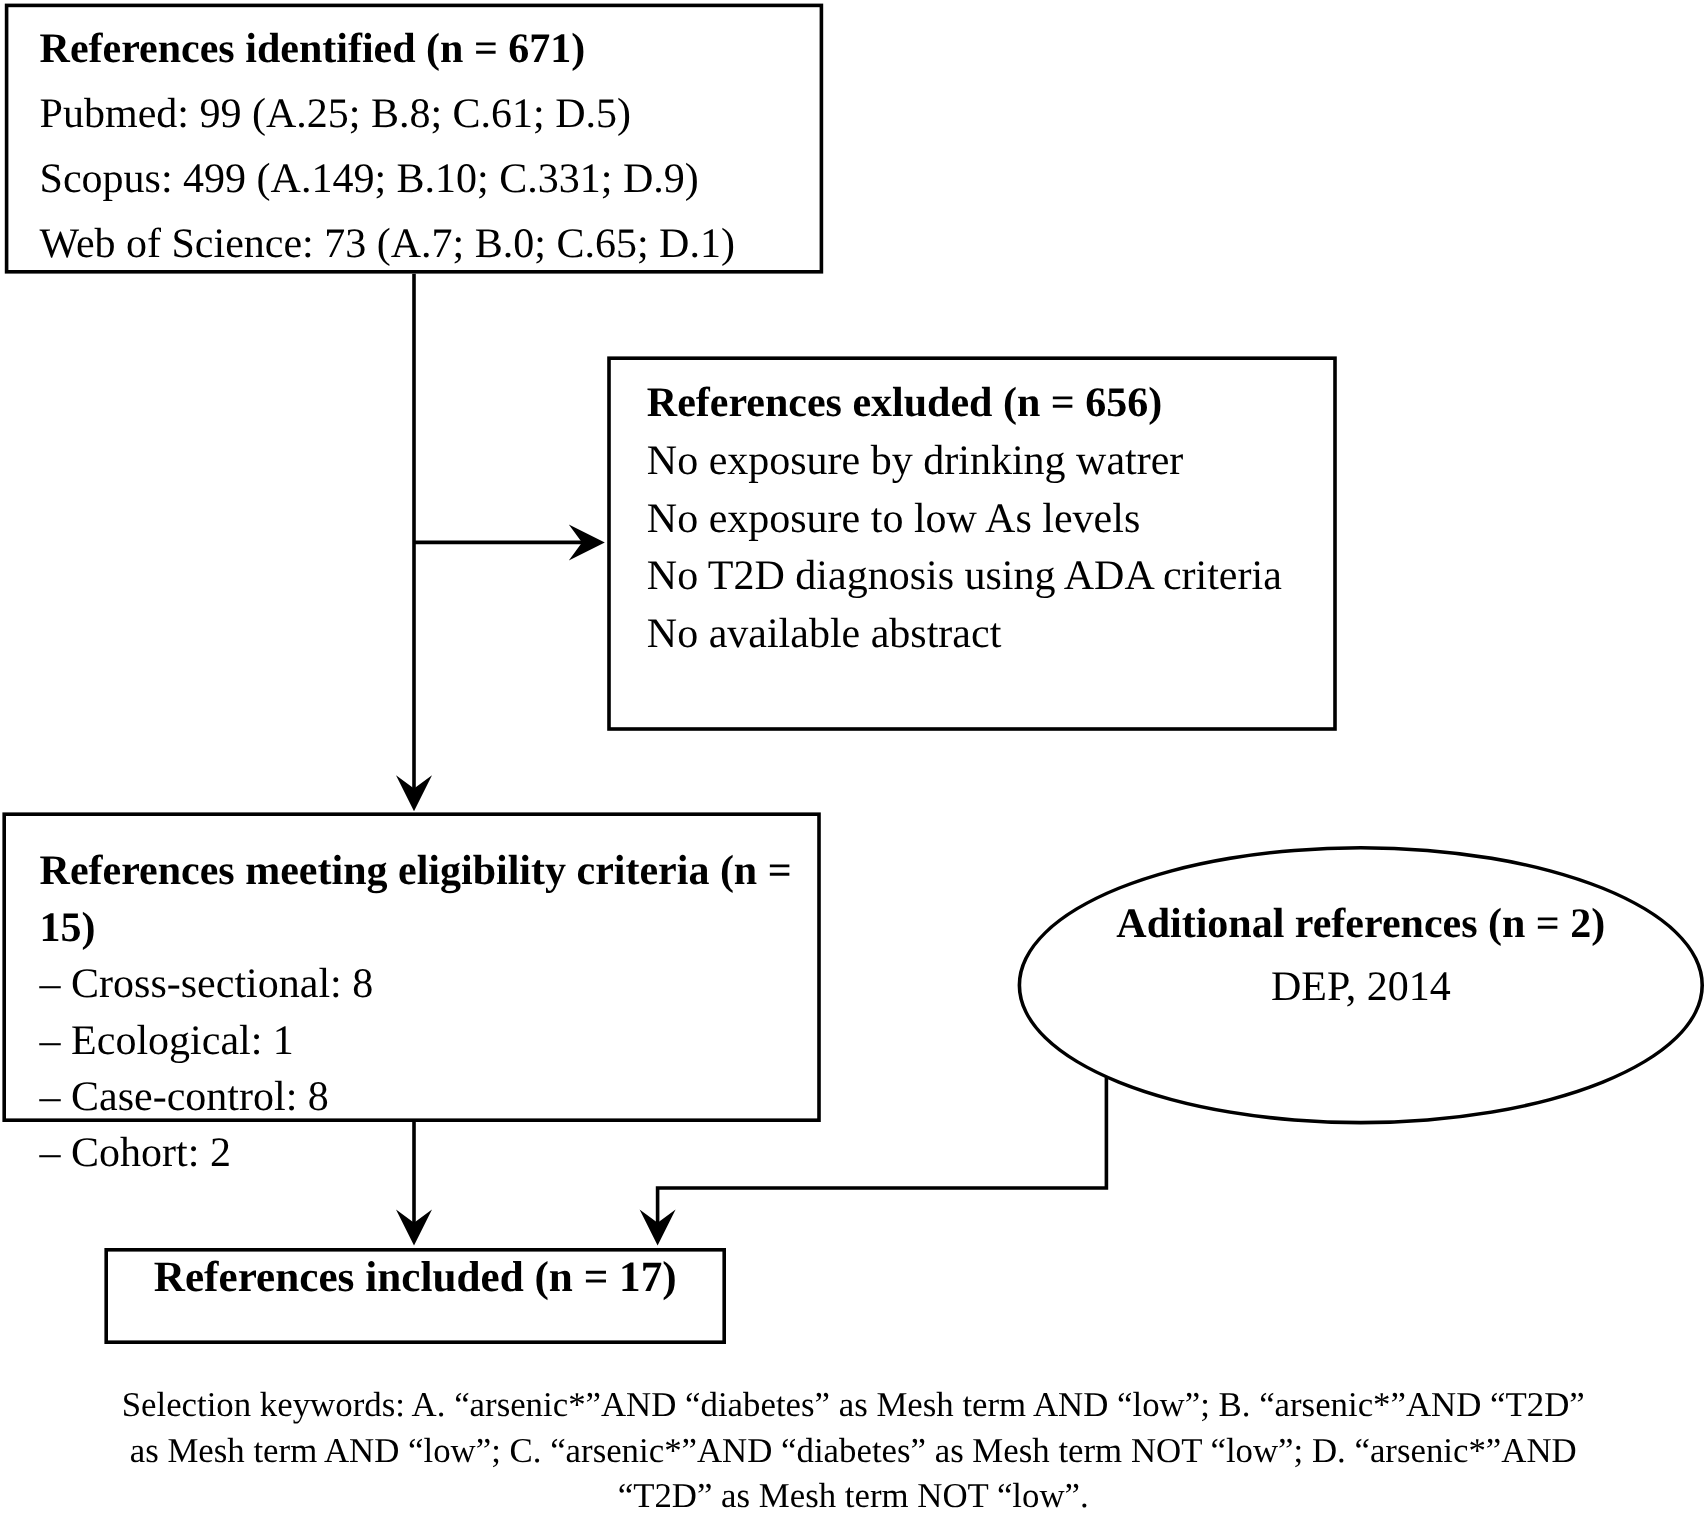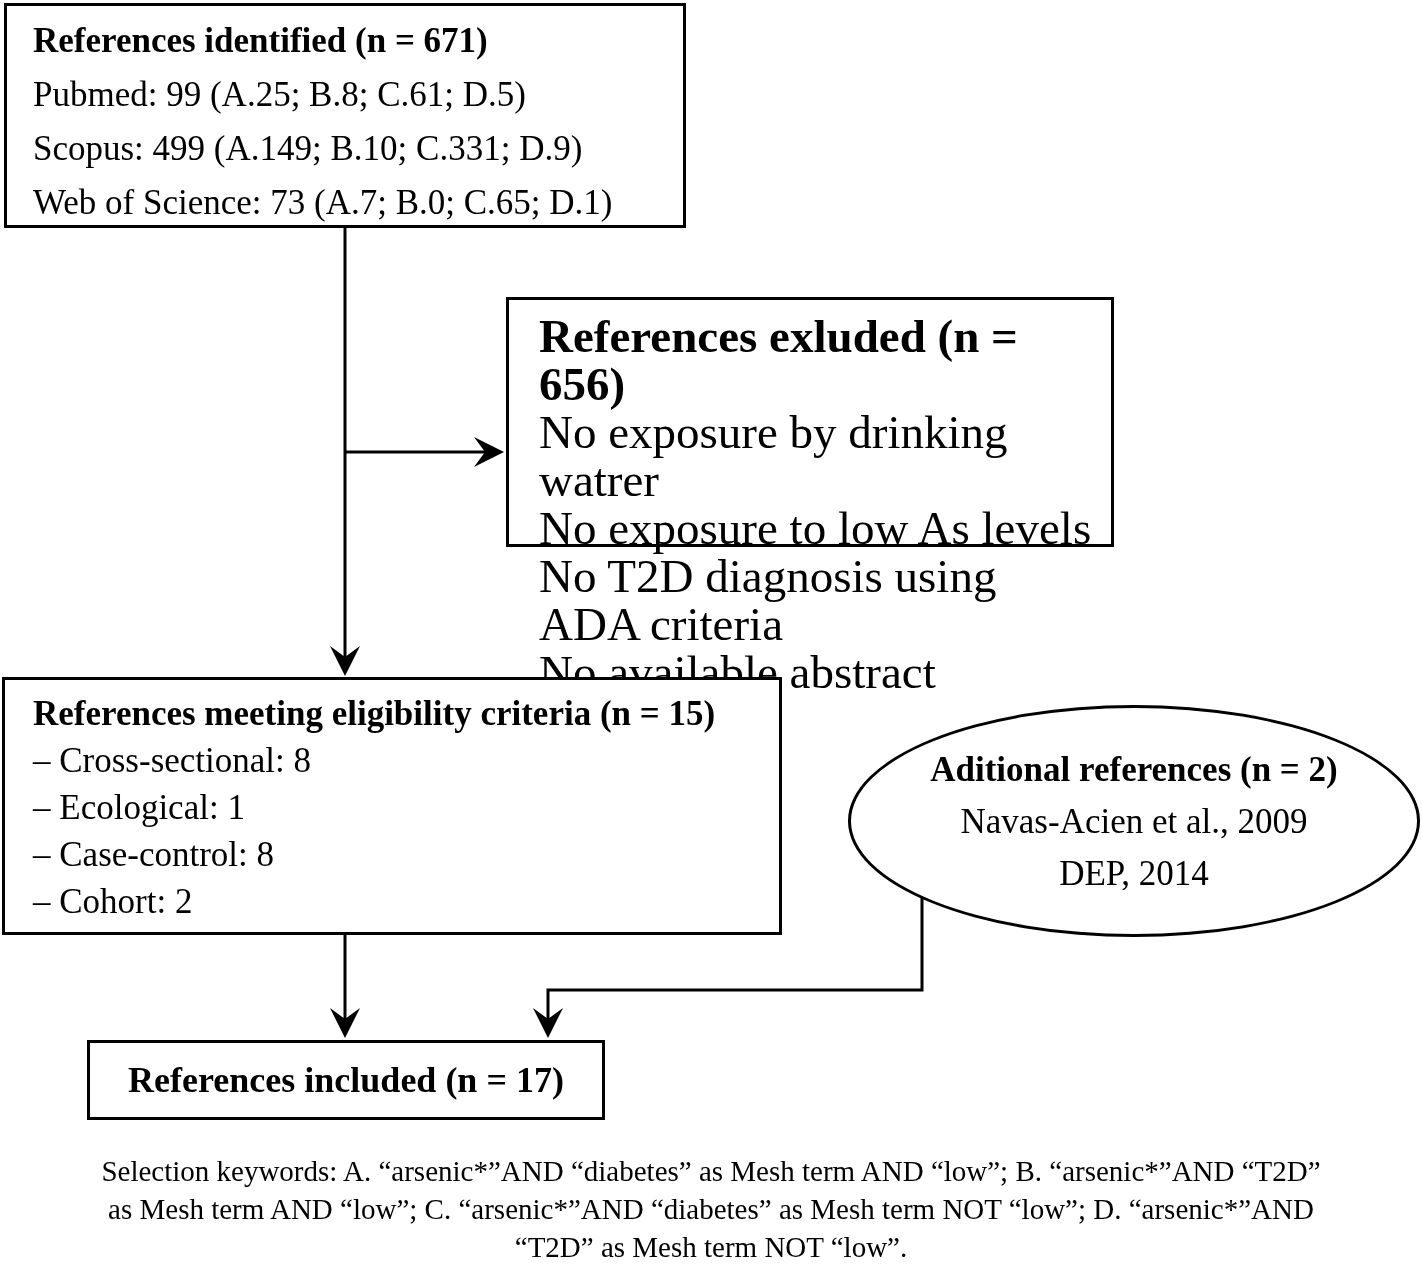--- a/index.html
+++ b/index.html
@@ -25,39 +25,39 @@
     border: 3px solid #000000;
     z-index: 1;
   }
   .box-title { font-weight: bold; }
   #box-identified {
     left: 4px; top: 3px; width: 682px; height: 225px;
     padding: 8px 8px 16px 26px;
     font-size: 35px; line-height: 54px;
   }
   #box-excluded {
-    left: 506px; top: 297px; width: 608px; height: 250px;
+    left: 506px; top: 297px; width: 608px; height: 312px;
     padding: 12px 8px 0 30px;
-    font-size: 47px; line-height: 48px;
+    font-size: 35px; line-height: 48px;
   }
   #box-eligibility {
-    left: 2px; top: 677px; width: 780px; height: 258px;
-    padding: 10px 8px 0 28px;
+    left: 2px; top: 677px; width: 682px; height: 258px;
+    padding: 22px 8px 0 28px;
     font-size: 35px; line-height: 47px;
   }
   #ellipse-additional {
     left: 848px; top: 705px; width: 572px; height: 232px;
     border-radius: 50%;
     text-align: center;
     padding-top: 36px;
     font-size: 35px; line-height: 52px;
   }
   #box-included {
     left: 87px; top: 1040px; width: 518px; height: 80px;
-    display: flex; align-items: center; justify-content: center;
+    display: flex; justify-content: center;
     font-size: 36px; font-weight: bold;
   }
   .caption {
     position: absolute;
     left: 0; top: 1152px; width: 1422px;
     text-align: center;
     font-size: 29px; line-height: 38px;
     z-index: 1;
   }
   .stroke { stroke: #000000; stroke-width: 3; fill: none; }
@@ -101,21 +101,20 @@
   <div id="box-eligibility" class="node">
     <div class="box-title">References meeting eligibility criteria (n = 15)</div>
     <div class="box-line">– Cross-sectional: 8</div>
     <div class="box-line">– Ecological: 1</div>
     <div class="box-line">– Case-control: 8</div>
     <div class="box-line">– Cohort: 2</div>
   </div>
 
   <div id="ellipse-additional" class="node">
     <div class="box-title">Aditional references (n = 2)</div>
-    <div class="box-line">Navas-Acien et al., 2009</div>
     <div class="box-line">DEP, 2014</div>
   </div>
 
   <div id="box-included" class="node">
     <div>References included (n = 17)</div>
   </div>
 
   <div class="caption">
     <div>Selection keywords: A. “arsenic*”AND “diabetes” as Mesh term AND “low”; B. “arsenic*”AND “T2D”</div>
     <div>as Mesh term AND “low”; C. “arsenic*”AND “diabetes” as Mesh term NOT “low”; D. “arsenic*”AND</div>

